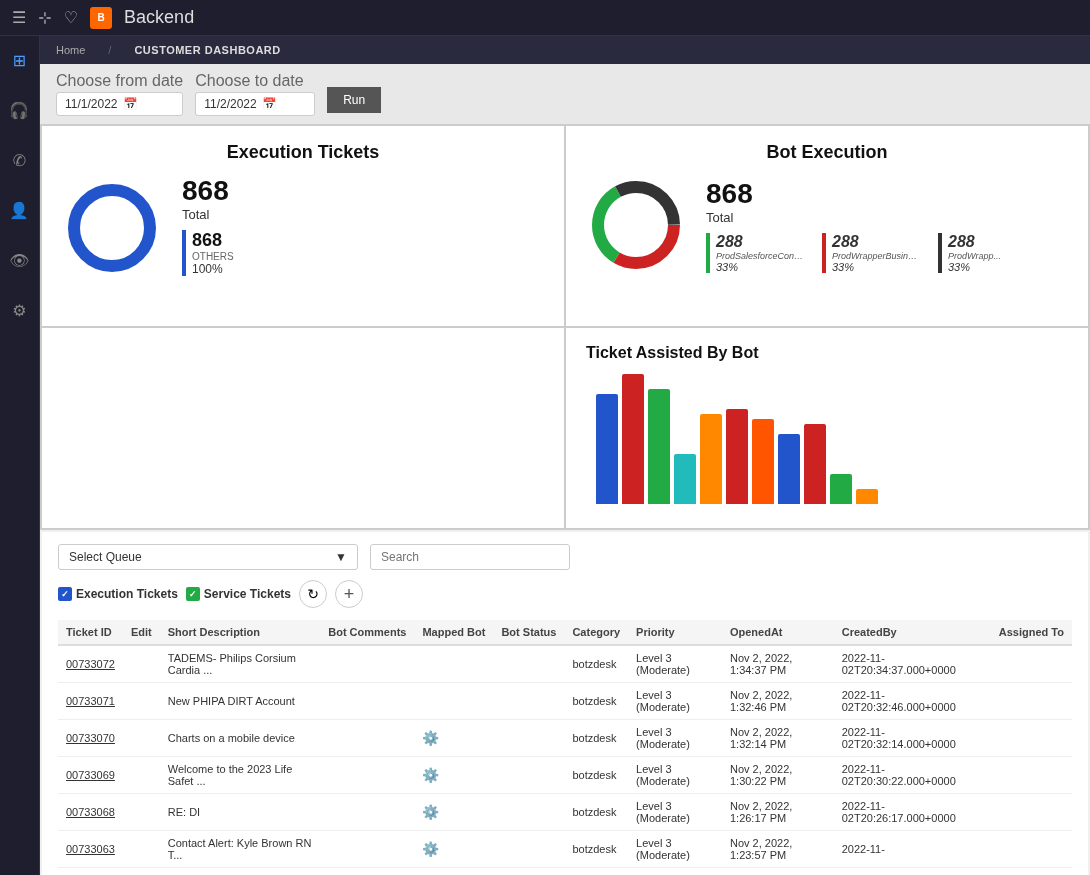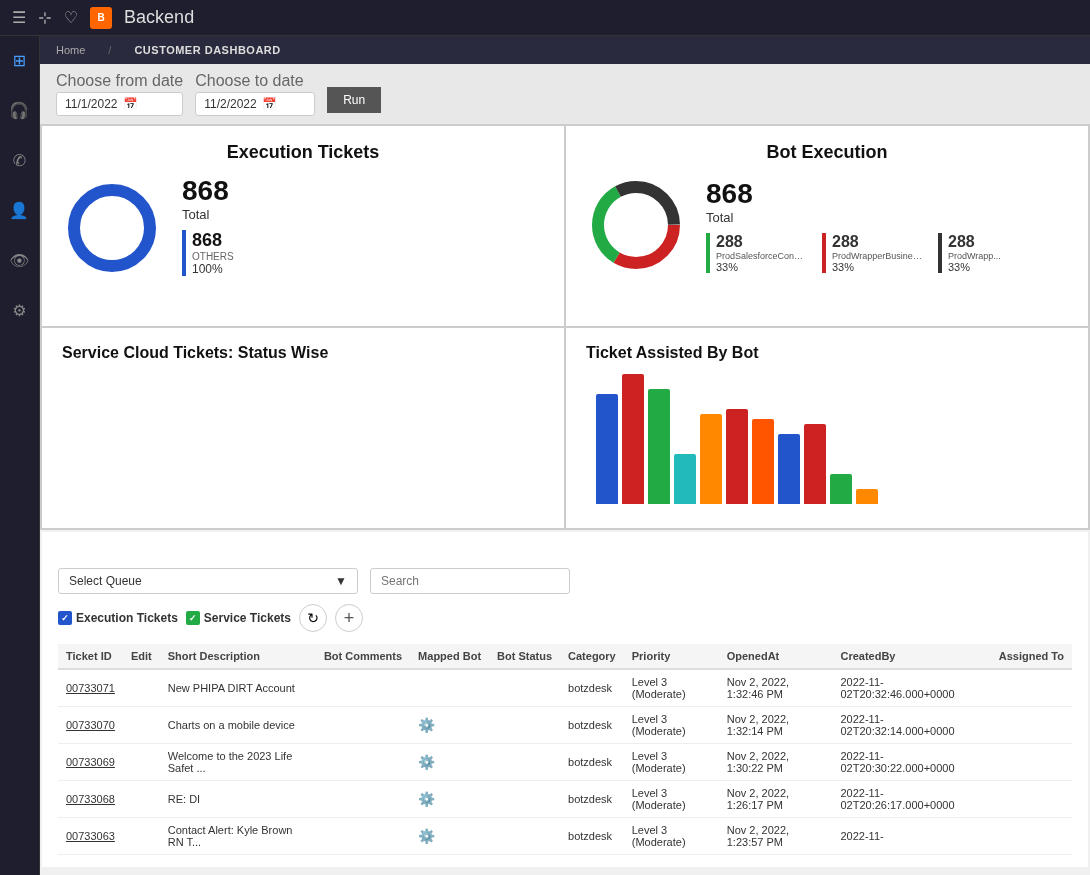--- a/index.html
+++ b/index.html
@@ -117,36 +117,36 @@
     .chart-stats { flex: 1; }
     .stat-total-num { font-size: 28px; font-weight: 700; color: #111; }
     .stat-total-label { font-size: 13px; color: #333; margin-bottom: 8px; }
     .stat-item { display: flex; align-items: center; gap: 6px; margin-bottom: 4px; }
     .stat-bar-left { width: 4px; background: #2255cc; align-self: stretch; min-height: 30px; }
     .stat-num { font-size: 18px; font-weight: 700; color: #111; }
     .stat-sub { font-size: 10px; color: #666; }
     .stat-pct { font-size: 12px; color: #333; }
 
     .bot-stats { display: flex; gap: 16px; flex: 1; }
-    .bot-stat-item { flex: 1; }
+    .bot-stat-item { flex: 1; font-style: italic; }
     .bot-stat-border { border-left: 4px solid; padding-left: 6px; }
     .bot-stat-border.green { border-color: #22aa44; }
     .bot-stat-border.red { border-color: #cc2222; }
     .bot-stat-border.dark { border-color: #333; }
     .bot-stat-num { font-size: 16px; font-weight: 700; }
     .bot-stat-name { font-size: 9px; color: #555; white-space: nowrap; overflow: hidden; text-overflow: ellipsis; max-width: 90px; }
     .bot-stat-pct { font-size: 11px; color: #333; }
     .service-donut-wrap { display: flex; justify-content: center; width: 100%; position: relative; margin-top: 10px; }
 
     
     .bar-chart-area { display: flex; align-items: flex-end; gap: 4px; height: 130px; padding: 0 10px; }
 
     
     .bottom-section { background: white; margin: 2px; padding: 12px 16px; }
-    .select-queue-row { display: flex; align-items: flex-end; gap: 12px; margin-bottom: 10px; margin-top: 24px; }
+    .select-queue-row { display: flex; align-items: flex-end; gap: 12px; margin-bottom: 10px; }
     .select-queue-input {
       border: 1px solid #ccc;
       border-radius: 3px;
       padding: 5px 10px;
       font-size: 12px;
       min-width: 300px;
       display: flex;
       align-items: center;
       justify-content: space-between;
       background: white;
@@ -292,21 +292,20 @@
                   <div class="bot-stat-name">ProdWrapp...</div>
                   <div class="bot-stat-pct">33%</div>
                 </div>
               </div>
             </div>
           </div>
         </div>
       </div>
 
       <div class="chart-card">
-        <div class="chart-title" style="text-align:left; font-size:16px;">Service Cloud Tickets: Status Wise</div>
       </div>
 
       <div class="chart-card">
         <div class="chart-title" style="text-align:left; font-size:16px;">Ticket Assisted By Bot</div>
         <div class="bar-chart-area" id="bar-chart-area">
         <div style="display: flex; flex-direction: column; align-items: center; justify-content: flex-end; height: 130px;">
               <div style="width: 22px; height: 110px; background: rgb(34, 85, 204); border-radius: 2px 2px 0px 0px;"></div>
             </div>
             <div style="display: flex; flex-direction: column; align-items: center; justify-content: flex-end; height: 130px;">
               <div style="width: 22px; height: 130px; background: rgb(204, 34, 34); border-radius: 2px 2px 0px 0px;"></div>
@@ -379,20 +378,33 @@
             <th>Mapped Bot</th>
             <th>Bot Status</th>
             <th>Category</th>
             <th>Priority</th>
             <th>OpenedAt</th>
             <th>CreatedBy</th>
             <th>Assigned To</th>
           </tr>
         </thead>
         <tbody id="table-body">
+        <tr>
+    <td class="link-cell">00733072</td>
+    <td></td>
+    <td>TADEMS- Philips Corsium Cardia ...</td>
+    <td></td>
+    <td></td>
+    <td></td>
+    <td>botzdesk</td>
+    <td>Level 3 (Moderate)</td>
+    <td>Nov 2, 2022, 1:34:37 PM</td>
+    <td>2022-11-02T20:34:37.000+0000</td>
+    <td></td>
+  </tr>
             <tr>
     <td class="link-cell">00733071</td>
     <td></td>
     <td>New PHIPA DIRT Account</td>
     <td></td>
     <td></td>
     <td></td>
     <td>botzdesk</td>
     <td>Level 3 (Moderate)</td>
     <td>Nov 2, 2022, 1:32:46 PM</td>

